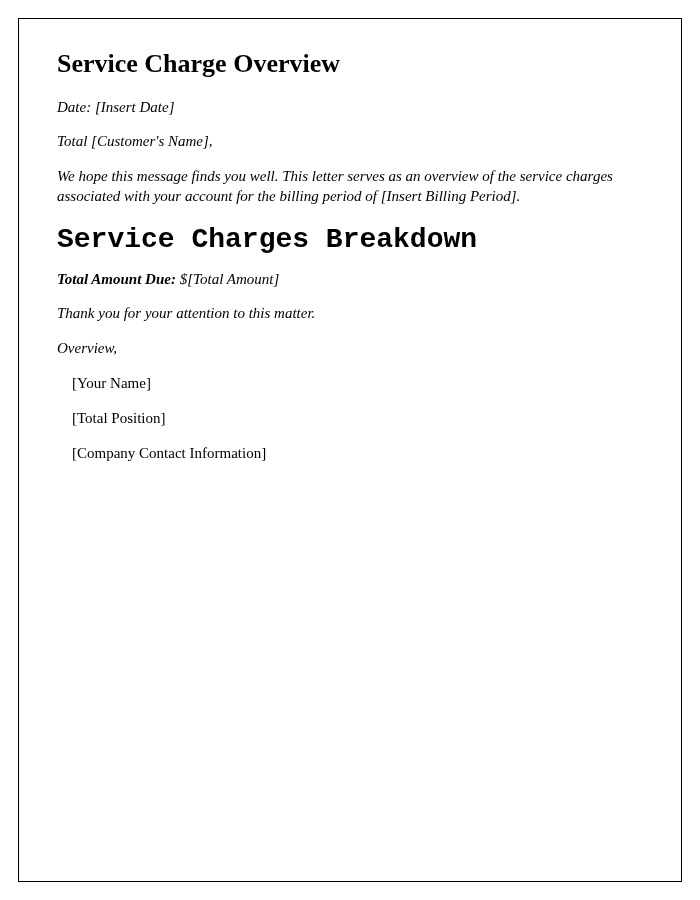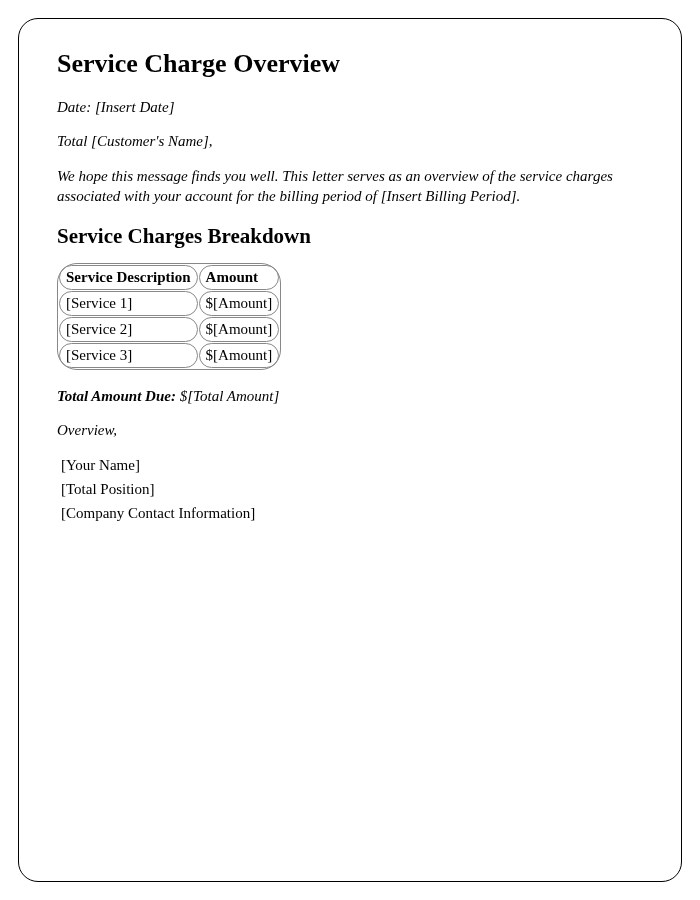--- a/index.html
+++ b/index.html
@@ -1,19 +1,18 @@
 <!DOCTYPE html>
 <html><head>
   <meta charset="utf-8">
   <style>
     * {
       margin: 0;
       padding: 0;
       box-sizing: border-box;
-      border-radius: 20px;
     }
     body {
       font-family: "Times New Roman", Times, serif;
       background: #fff;
       width: 700px;
       height: 900px;
       padding: 18px;
     }
     .page {
       border: 1px solid #000;
@@ -21,24 +20,25 @@
       height: 100%;
       padding: 24px 38px;
     }
     h1 {
       font-size: 26px;
       font-weight: bold;
       margin-bottom: 18px;
       margin-top: 6px;
     }
     h2 {
-      font-size: 21px;
+      font-size: 28px;
       font-weight: bold;
       margin-top: 18px;
       margin-bottom: 14px;
+      font-family: Liberation Mono, monospace;
     }
     p {
       font-size: 15px;
       margin-bottom: 14px;
       line-height: 1.35;
       font-style: italic;
     }
     table {
       border-collapse: separate;
       border-spacing: 1px;
@@ -58,67 +58,46 @@
       font-size: 15px;
     }
     .total strong {
       font-weight: bold;
     }
     .sig-block {
       font-size: 15px;
       line-height: 1.35;
     }
     .sig-block div {
-      margin: 4px;
+      margin: 15px;
     }
   </style>
 </head>
 <body>
 
 <div class="page">
 
   <h1>Service Charge Overview</h1>
 
   <p>Date: [Insert Date]</p>
 
   <p>Total [Customer's Name],</p>
 
   <p>We hope this message finds you well. This letter serves as an overview of the service charges associated with your account for the billing period of [Insert Billing Period].</p>
 
   <h2>Service Charges Breakdown</h2>
 
-  <table>
-    <thead>
-      <tr>
-        <th>Service Description</th>
-        <th>Amount</th>
-      </tr>
-    </thead>
-    <tbody>
-      <tr>
-        <td>[Service 1]</td>
-        <td>$[Amount]</td>
-      </tr>
-      <tr>
-        <td>[Service 2]</td>
-        <td>$[Amount]</td>
-      </tr>
-      <tr>
-        <td>[Service 3]</td>
-        <td>$[Amount]</td>
-      </tr>
-    </tbody>
-  </table>
 
   <p class="total">
     <strong>Total Amount Due:</strong>
     <span>$[Total Amount]</span>
   </p>
 
 
+  <p>Thank you for your attention to this matter.</p>
 
   <p>Overview,</p>
 
   <div class="sig-block">
     <div>[Your Name]</div>
     <div>[Total Position]</div>
     <div>[Company Contact Information]</div>
   </div>
 
 </div>

